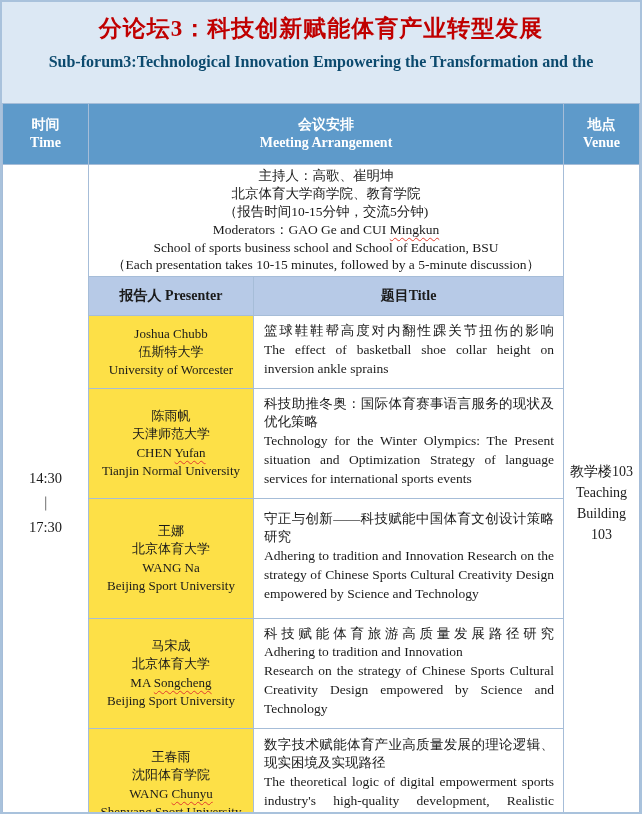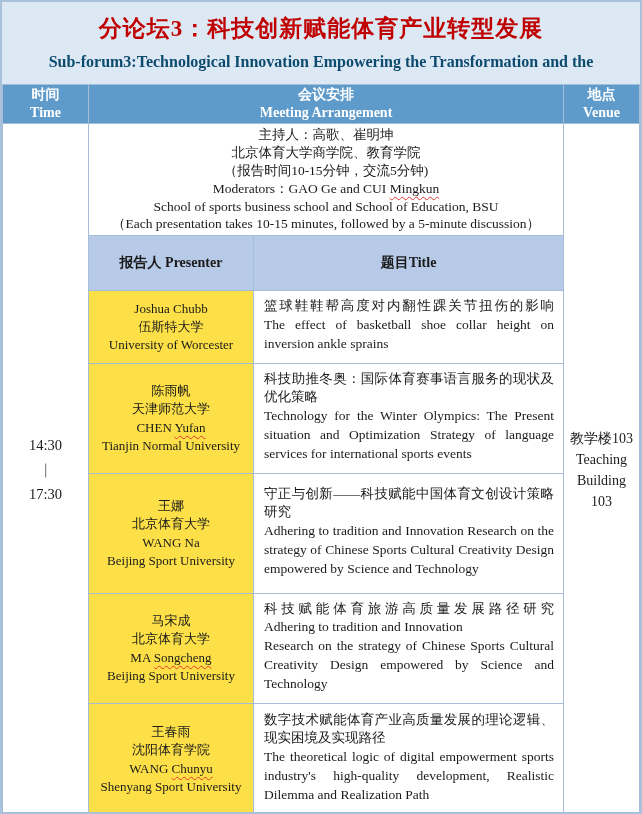--- a/index.html
+++ b/index.html
@@ -3,36 +3,36 @@
 <meta charset="utf-8">
 <style>
   html,body{margin:0;padding:0;background:#fff;}
   .page{
     width:642px;height:814px;box-sizing:border-box;
     border:2px solid #a9c2dc;background:#dce8f4;
     font-family:"Liberation Serif","DejaVu Serif",serif;color:#1a1a1a;
     overflow:hidden;
   }
   
-  .title-band{height:82px;text-align:center;}
+  .title-band{height:101px;text-align:center;}
   .title-cn{padding-top:11px;font-size:23px;font-weight:bold;color:#c00000;letter-spacing:1px;}
   .title-en{font-size:16px;font-weight:bold;margin-top:9px;color:#0c4a6e;}
   
   table.sched{width:100%;border-collapse:collapse;table-layout:fixed;background:#fff;}
   table.sched td,table.sched th{border:1px solid #a6bdd8;box-sizing:border-box;overflow:hidden;}
   col.c-time{width:86px;} col.c-presenter{width:165px;} col.c-title{width:310px;} col.c-venue{width:auto;}
   tr.head-row{height:38px;}
-  tr.head-row th{background:#5e9aca;color:#ffffff;font-weight:bold;font-size:14px;line-height:1.3;text-align:center;padding:1px 0;}
+  tr.head-row th{background:#5e9aca;color:#ffffff;font-weight:bold;font-size:14px;line-height:1.3;text-align:center;padding:12px 0;}
   tr.mod-row{height:107px;}
   .moderator-cell{text-align:center;font-size:13.5px;line-height:1.32;background:#fff;padding:2px 4px;vertical-align:middle;}
   .mod-line{white-space:nowrap;}
   .time-cell{background:#fff;text-align:center;vertical-align:middle;font-size:14.5px;}
   .tsep{color:#595959;margin:7px 0;font-size:14px;}
   .venue-cell{background:#fff;text-align:center;vertical-align:middle;font-size:14px;line-height:1.5;padding:0 2px;}
-  tr.sub-head{height:55px;}
+  tr.sub-head{height:39px;}
   tr.sub-head td{background:#b7cae7;font-weight:bold;font-size:14px;text-align:center;vertical-align:middle;}
   td.sh-presenter{border-right-color:#b7cae7;}
   td.sh-title{border-left-color:#b7cae7;}
   tr.data-row:nth-child(4){height:73px;}
   tr.data-row:nth-child(5){height:110px;}
   tr.data-row:nth-child(6){height:120px;}
   tr.data-row:nth-child(7){height:110px;}
   tr.data-row:nth-child(8){height:112px;}
   .presenter-cell{background:#fde047;text-align:center;vertical-align:middle;font-size:13px;line-height:1.42;padding:4px 5px;}
   .title-cell{background:#fff;vertical-align:middle;font-size:13.5px;line-height:1.4;padding:5px 9px 9px 10px;}

